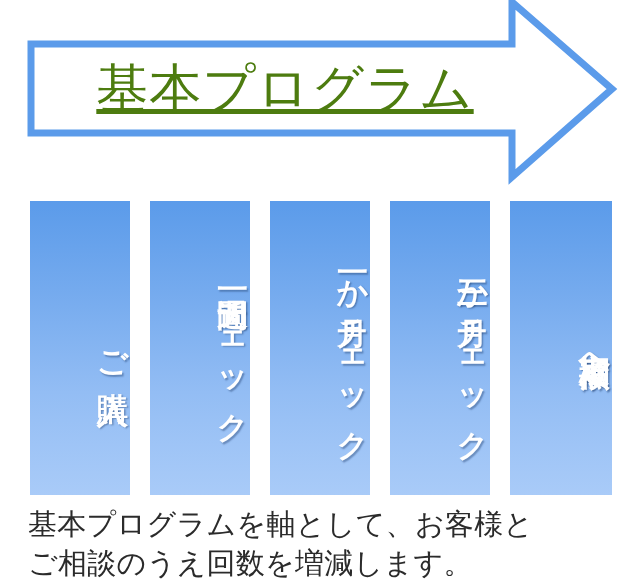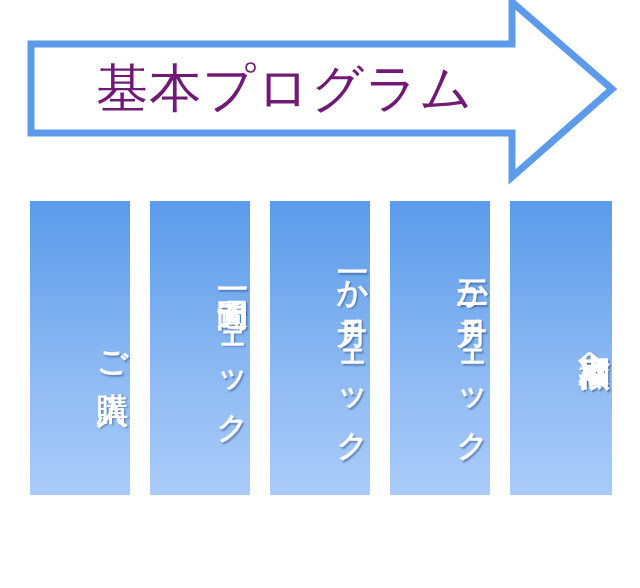--- a/index.html
+++ b/index.html
@@ -45,23 +45,24 @@
     top: 48px;
     width: 450px;
     height: 80px;
     display: flex;
     align-items: center;
     justify-content: center;
     font-family: "DejaVu Sans", "Liberation Sans", sans-serif;
     font-size: 52px;
     line-height: 1;
     letter-spacing: 0.02em;
-    color: #701a75;
+    color: #4d7c0f;
     white-space: nowrap;
     user-select: none;
+    text-decoration: underline;
   }
 
   
   .steps-row {
     position: absolute;
     left: 30px;
     top: 201px;
     width: 585px;
     height: 294px;
   }
@@ -145,14 +146,16 @@
     <div class="step-box step-box-3">
       <div class="step-label">三か月チェック</div>
     </div>
 
     <div class="step-box step-box-4">
       <div class="step-label">定期点検へ</div>
     </div>
 
   </div>
 
+  <div class="caption">基本プログラムを軸として、お客様と
+ご相談のうえ回数を増減します。</div>
 
 </div>
 
 </body></html>

